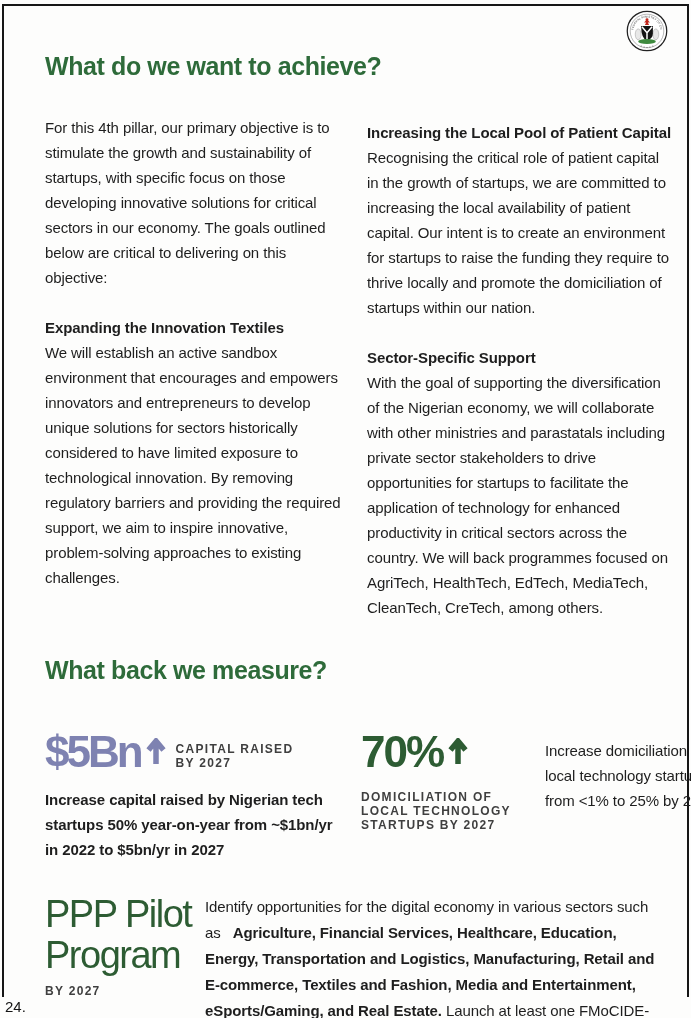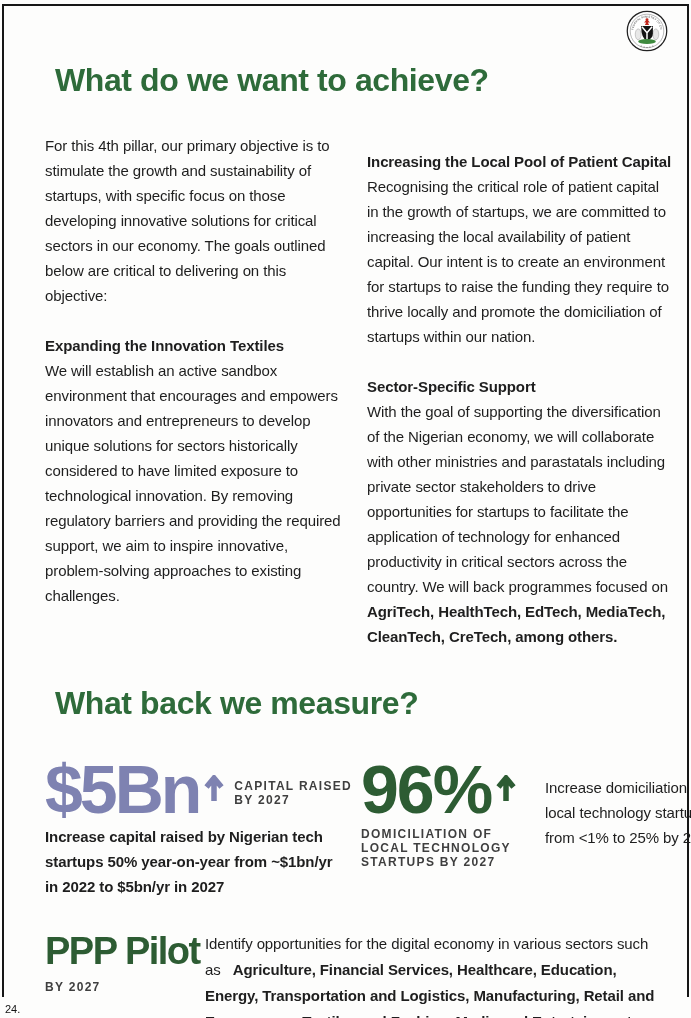--- a/index.html
+++ b/index.html
@@ -19,43 +19,43 @@
     border-right: 2px solid #161616;
     pointer-events: none;
   }
   .logo {
     position: absolute; top: 10px; right: 23px;
     width: 42px; height: 42px;
   }
   .content { position: absolute; top: 0; left: 0; right: 0; padding: 52px 25px 0 45px; }
 
   h1.title, h2.measure-title {
-    margin: 10px;
-    font-size: 32px; font-weight: bold;
+    margin: 0;
+    font-size: 25px; font-weight: bold;
     color: var(--heading-green, #2e6b3a);
     letter-spacing: -0.4px;
   }
   h2.measure-title { margin-top: 36px; }
 
   .columns { display: flex; gap: 24px; margin-top: 34px; }
   .col { font-size: 15px; line-height: 25px; letter-spacing: -0.1px; }
   .col.left { width: 298px; flex: none; }
   .col.right { width: 307px; flex: none; }
   .col p { margin: 0; }
   .col h3 { margin: 25px 0 0 0; font-size: 15px; line-height: 25px; letter-spacing: -0.1px; }
-  .col h3.first { margin-top: 16px; }
-  .col strong { font-weight: bold; }
+  .col h3.first { margin-top: 5px; }
+  .col strong { font-weight: normal; }
 
   .metrics { display: flex; margin-top: 38px; }
   .metric-capital { width: 316px; flex: none; }
   .metric-domicile { display: flex; flex: 1; }
 
   .bigrow { display: flex; align-items: flex-start; }
   .bignum {
-    font-size: 68px; font-weight: bold; line-height: 58px;
+    font-size: 44px; font-weight: bold; line-height: 58px;
     white-space: nowrap;
   }
   .bignum.purple { color: var(--metric-purple, #7e82b1); letter-spacing: -3px; }
   .bignum.green  { color: var(--metric-green, #2d5c33); letter-spacing: -2px; }
   .arrow { margin: 15px 4px 0 5px; }
   .arrow.purple { color: var(--metric-purple, #7e82b1); }
   .arrow.green  { color: var(--metric-green, #2d5c33); }
 
   .smalllabel {
     font-size: 12px; font-weight: bold;
@@ -67,34 +67,34 @@
   .dom-label { width: 155px; margin-top: 9px; }
 
   .desc { margin: 0; font-size: 15px; line-height: 25px; letter-spacing: -0.1px; }
   .cap-desc { margin-top: 6px; width: 302px; font-weight: bold; }
   .dom-left { width: 158px; flex: none; }
   .dom-desc { margin-left: 26px; margin-top: 15px; width: 172px; }
 
   .ppp { display: flex; margin-top: 32px; }
   .ppp-left { width: 160px; flex: none; }
   .ppp-big {
-    font-size: 38px; font-weight: bold; line-height: 41px;
+    font-size: 38px; font-weight: normal; line-height: 41px;
     letter-spacing: -1.5px;
     color: var(--metric-green, #2d5c33);
   }
   .ppp-label { margin-top: 8px; }
   .ppp-desc { flex: 1; line-height: 26px; }
   .ppp-desc strong, .desc strong { font-weight: bold; margin-left: 8px; }
 
   .footer {
     position: absolute; left: 5px; right: 10px; bottom: 3px;
     display: flex; justify-content: space-between; align-items: baseline;
   }
   .footer-left { font-size: 8.4px; font-weight: bold; letter-spacing: -0.1px; color: #141414; }
-  .footer-page { font-size: 11px; color: #141414; }
+  .footer-page { font-size: 15px; color: #141414; }
 </style>
 </head>
 <body>
 
 <div class="page">
   <div class="frame"></div>
 
   <div class="logo">
     <svg viewBox="0 0 100 100" width="42" height="42">
       <circle cx="50" cy="50" r="47" fill="#ffffff" stroke="#222222" stroke-width="3"></circle>
@@ -156,37 +156,38 @@
               </svg>
           </span>
           <span class="smalllabel cap-label">Capital Raised by 2027</span>
         </div>
         <p class="desc cap-desc">Increase capital raised by Nigerian tech startups 50% year-on-year from ~$1bn/yr in 2022 to $5bn/yr in 2027</p>
       </div>
 
       <div class="metric-domicile">
         <div class="dom-left">
           <div class="bigrow">
-            <span class="bignum green">96%</span>
+            <span class="bignum green">70%</span>
             <span class="arrow green">
               <svg width="20" height="27" viewBox="0 0 20 27">
                   <path d="M10 26 V5 M2.5 12 L10 3 L17.5 12" stroke="currentColor" stroke-width="5.5" fill="none"></path>
                 </svg>
             </span>
           </div>
           <div class="smalllabel dom-label">Domiciliation of Local Technology Startups by 2027</div>
         </div>
         <p class="desc dom-desc">Increase domiciliation of local technology startups from &lt;1% to 25% by 2027</p>
       </div>
     </div>
 
     <div class="ppp">
       <div class="ppp-left">
         <div class="ppp-big">
           <div>PPP Pilot</div>
+          <div>Program</div>
         </div>
         <div class="smalllabel ppp-label">By 2027</div>
       </div>
       <p class="desc ppp-desc"><span>Identify opportunities for the digital economy in various sectors such as </span><strong>Agriculture, Financial Services, Healthcare, Education, Energy, Transportation and Logistics, Manufacturing, Retail and E-commerce, Textiles and Fashion, Media and Entertainment, eSports/Gaming, and Real Estate.</strong><span> Launch at least one FMoCIDE-led PPP pilot program per sector by 2027</span></p>
     </div>
   </div>
 
   <div class="footer">
     <span class="footer-page">24.</span>
   </div>

